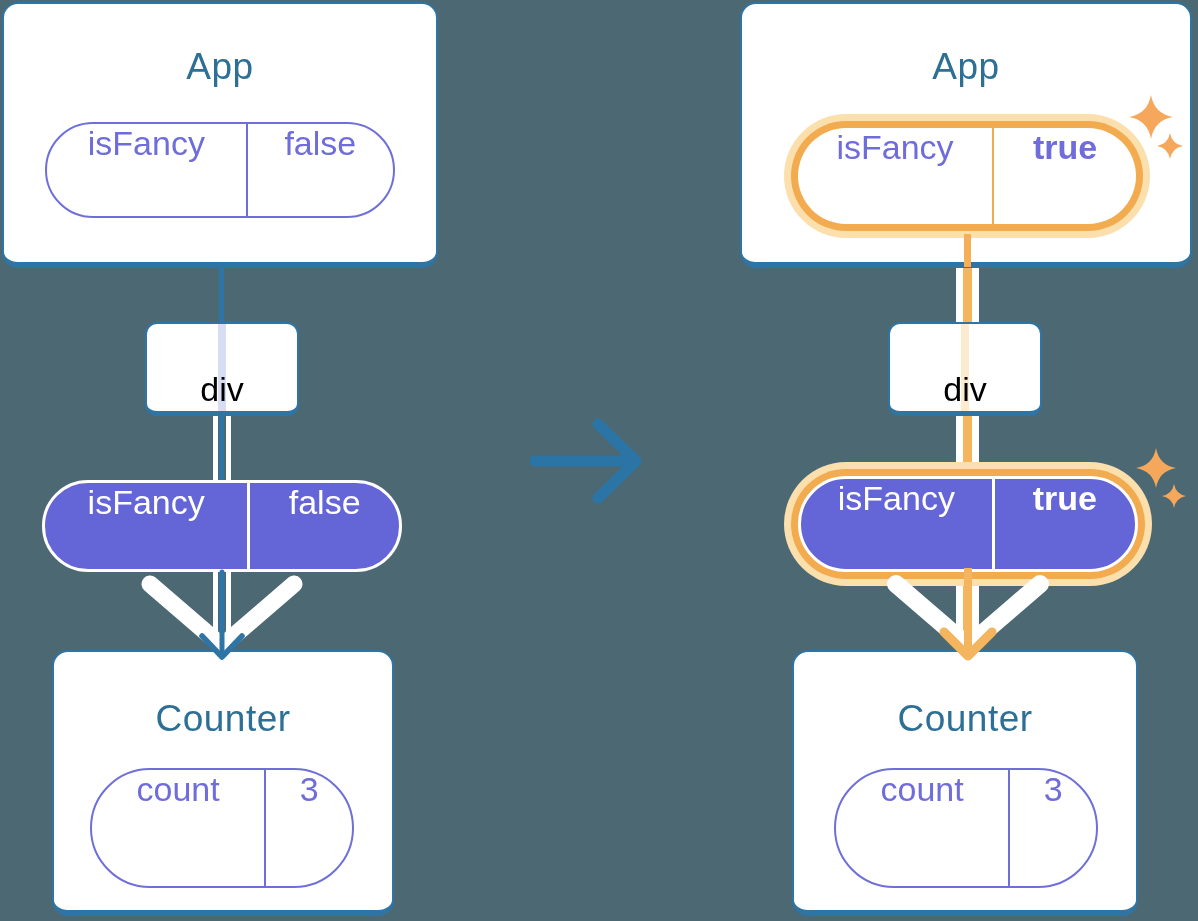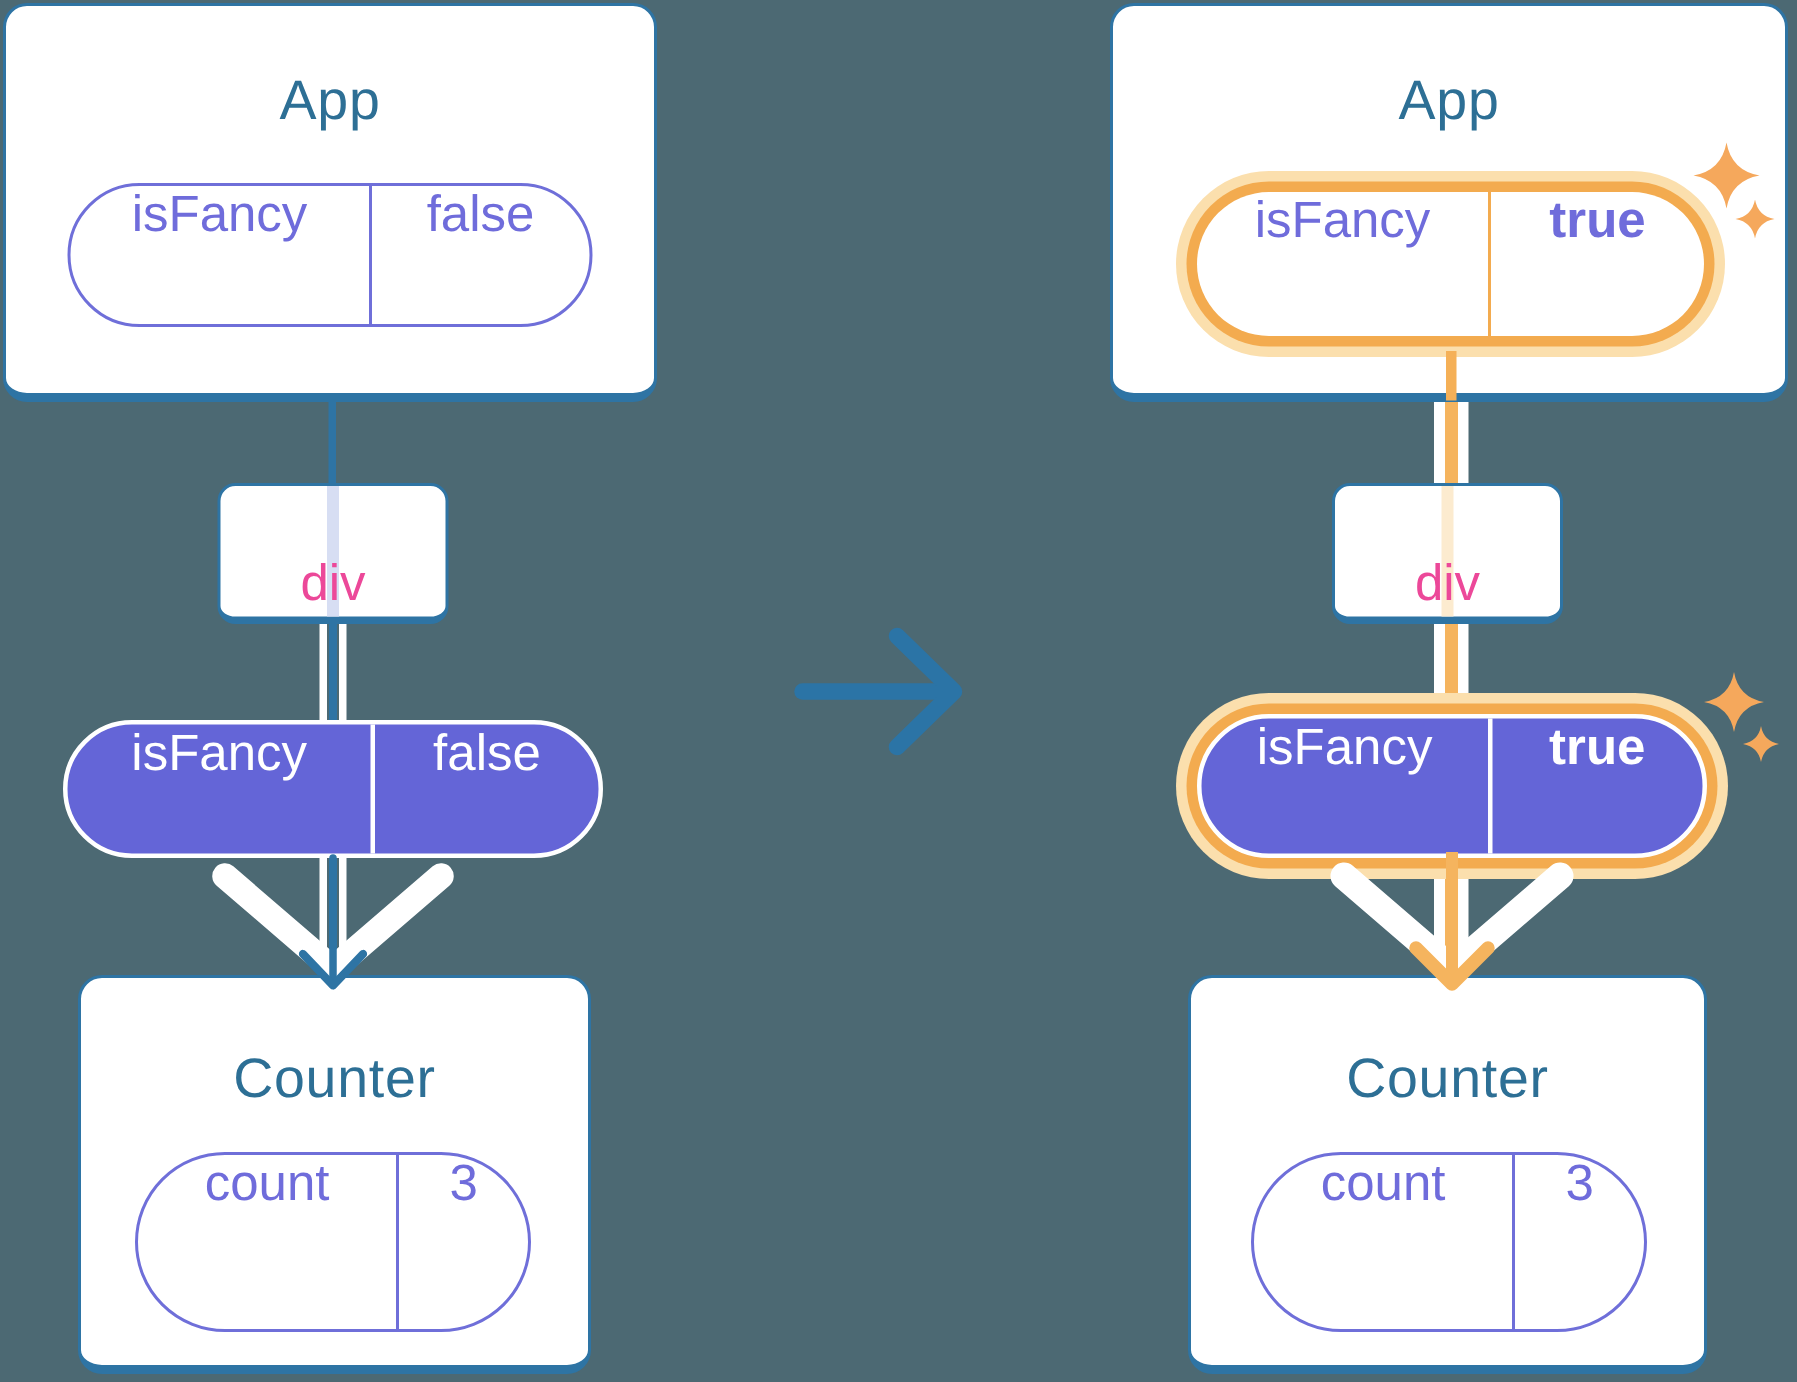--- a/index.html
+++ b/index.html
@@ -11,21 +11,21 @@
 
   
   .card{
     position:absolute;background:#fff;border:2px solid #2E74A4;border-bottom-width:6px;
     border-radius:16px;box-sizing:border-box;z-index:3;
   }
   .card-title{
     position:absolute;left:0;right:0;text-align:center;
     color:#2D6F95;font-size:37px;font-weight:500;letter-spacing:.5px;
   }
-  .box-label{position:relative;z-index:2;color:#ec4899;font-size:34px;font-weight:500;margin-top:43px;}
+  .box-label{position:relative;z-index:2;color:#000000;font-size:34px;font-weight:500;margin-top:43px;}
   .div-box{
     position:absolute;background:#fff;border:2px solid #2E74A4;border-bottom-width:5px;
     border-radius:12px;box-sizing:border-box;z-index:3;
     display:flex;align-items:center;justify-content:center;
   }
   .stripe{position:absolute;top:0;bottom:0;left:50%;transform:translateX(-50%);width:8px;z-index:1;}
   .stripe.lavender{background:#D7DEF3;}
   .stripe.cream{background:#FCEBCF;}
 
   

